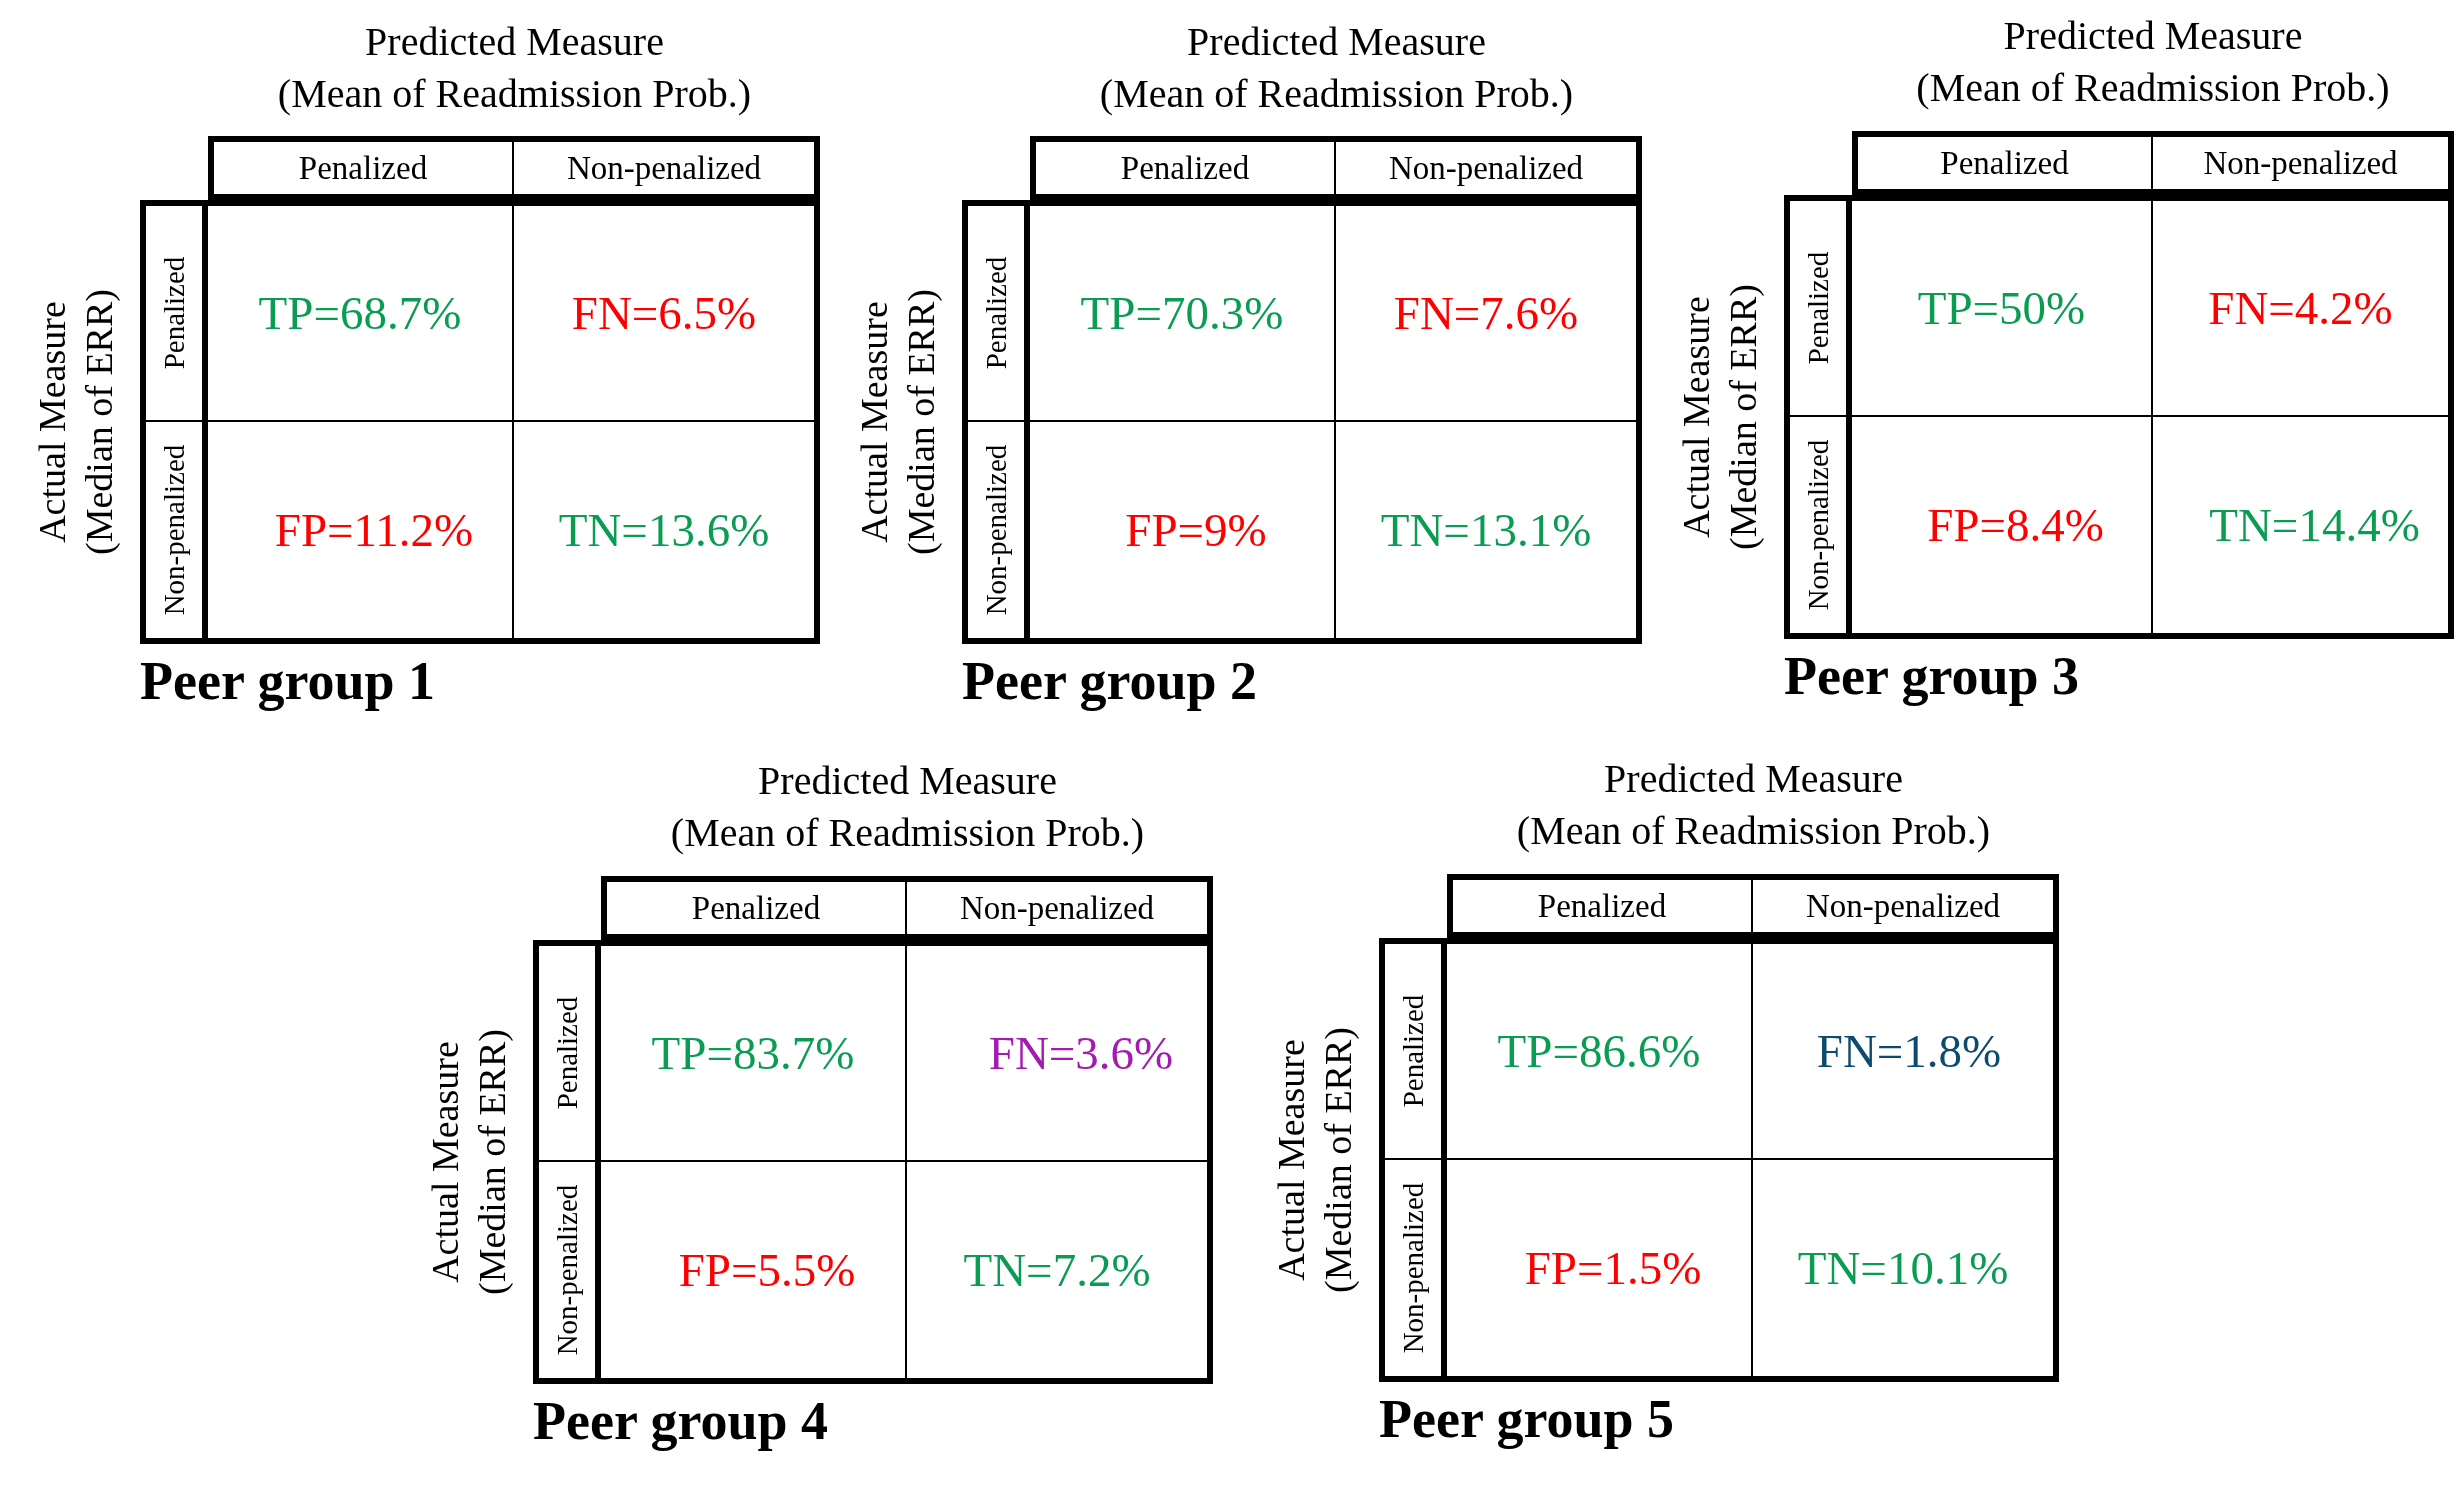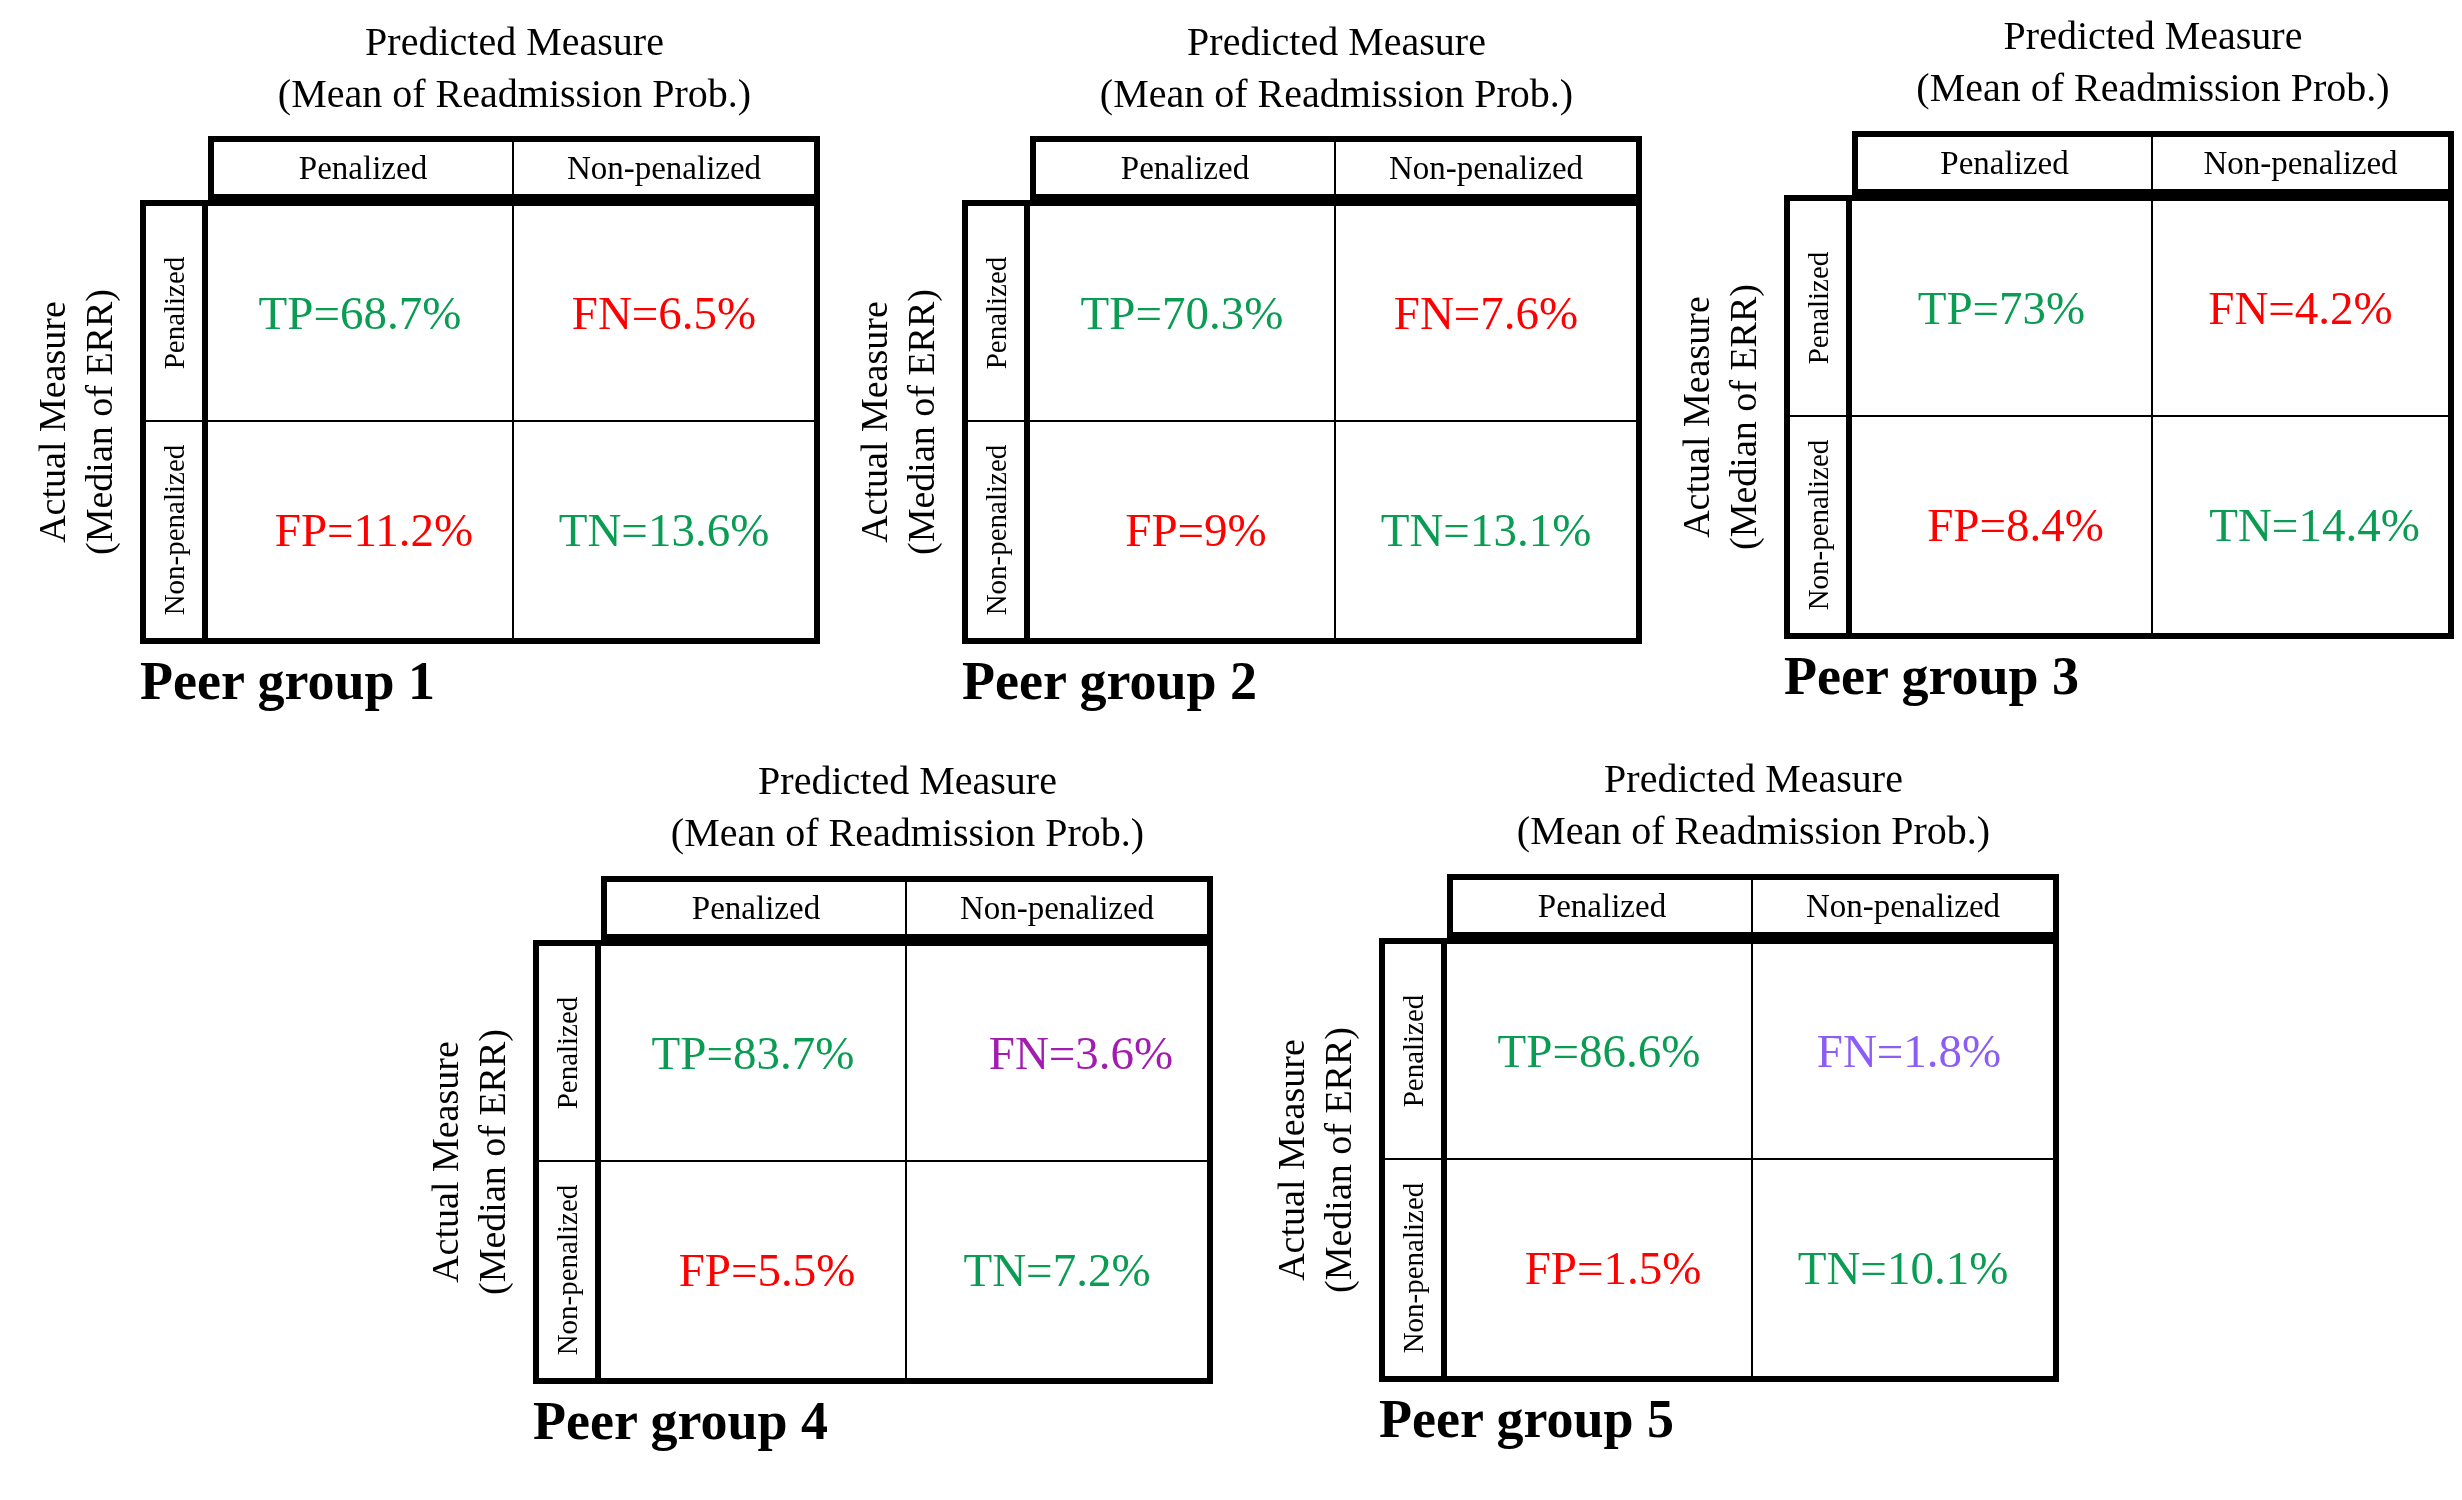--- a/index.html
+++ b/index.html
@@ -195,21 +195,21 @@
         <span>(Median of ERR)</span>
       </div>
     </div>
     <div class="rl-pen">
         <span class="rot">Penalized</span>
       </div>
     <div class="rl-non">
         <span class="rot">Non-penalized</span>
       </div>
     <div class="cell c-tp">
-        <span class="val-pos" style="color: rgb(10, 156, 83);">TP=73%</span>
+        <span class="val-pos" style="color: rgb(10, 156, 83);">TP=50%</span>
       </div>
     <div class="cell c-fn">
         <span class="val-neg" style="color: rgb(254, 0, 0);">FN=4.2%</span>
       </div>
     <div class="cell c-fp">
         <span class="val-neg" style="color: rgb(254, 0, 0);">FP=8.4%</span>
       </div>
     <div class="cell c-tn">
         <span class="val-pos" style="color: rgb(10, 156, 83); margin-left: 28px;">TN=14.4%</span>
       </div>
@@ -278,21 +278,21 @@
     <div class="rl-pen">
         <span class="rot">Penalized</span>
       </div>
     <div class="rl-non">
         <span class="rot">Non-penalized</span>
       </div>
     <div class="cell c-tp">
         <span class="val-pos" style="color: rgb(10, 156, 83);">TP=86.6%</span>
       </div>
     <div class="cell c-fn">
-        <span class="val-neg" style="color: #8b5cf6; margin-left: 12px;">FN=1.8%</span>
+        <span class="val-neg" style="color: #0c4a6e; margin-left: 12px;">FN=1.8%</span>
       </div>
     <div class="cell c-fp">
         <span class="val-neg" style="color: rgb(254, 0, 0);">FP=1.5%</span>
       </div>
     <div class="cell c-tn">
         <span class="val-pos" style="color: rgb(10, 156, 83);">TN=10.1%</span>
       </div>
   </div>
   <div class="cm-caption">Peer group 5</div>
 </div>

